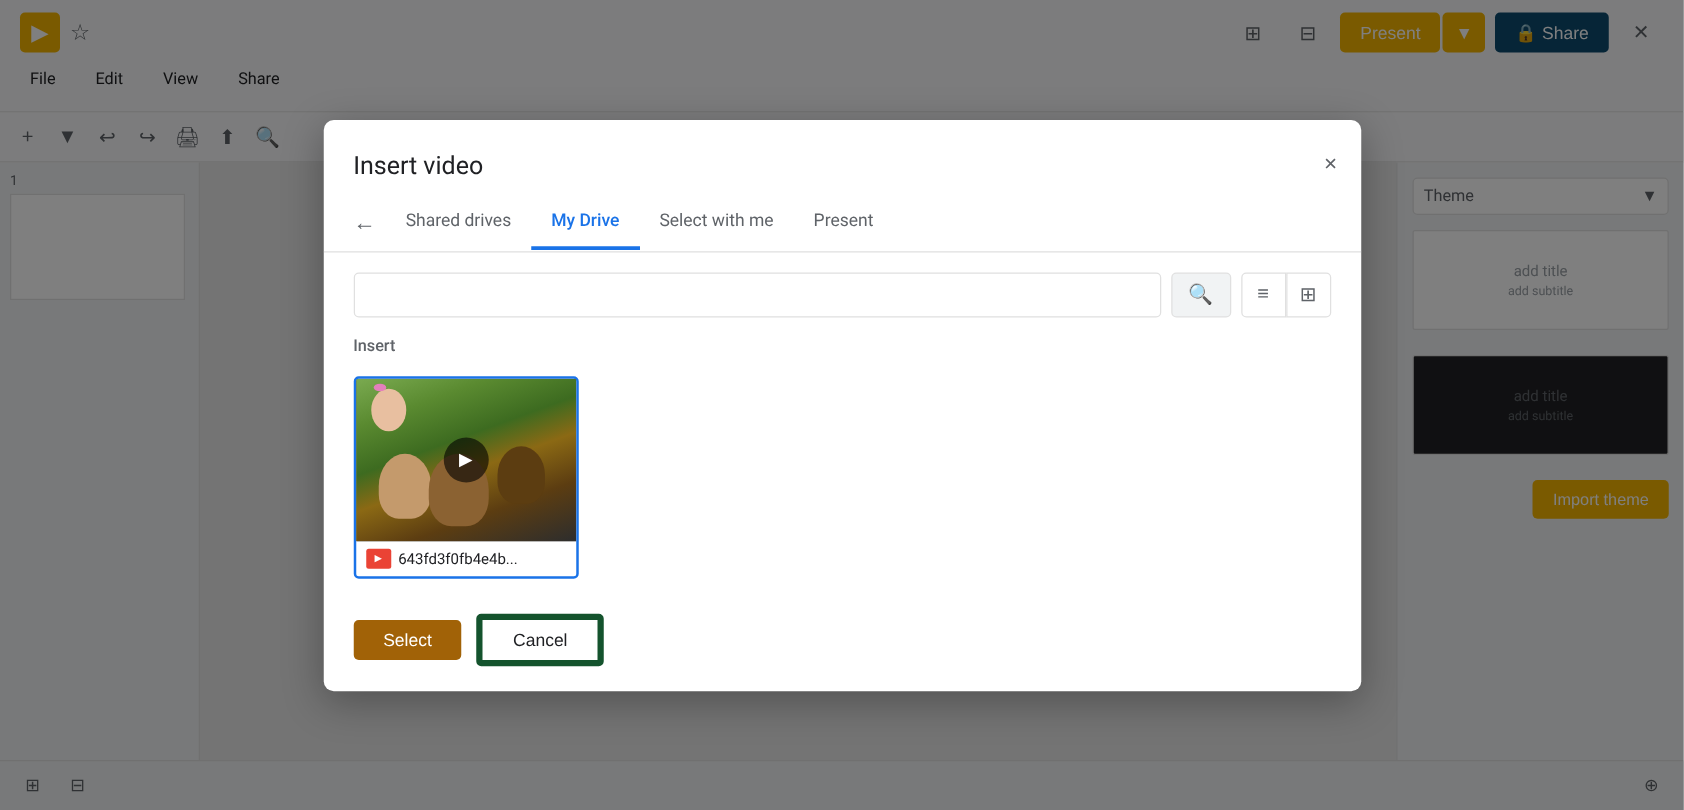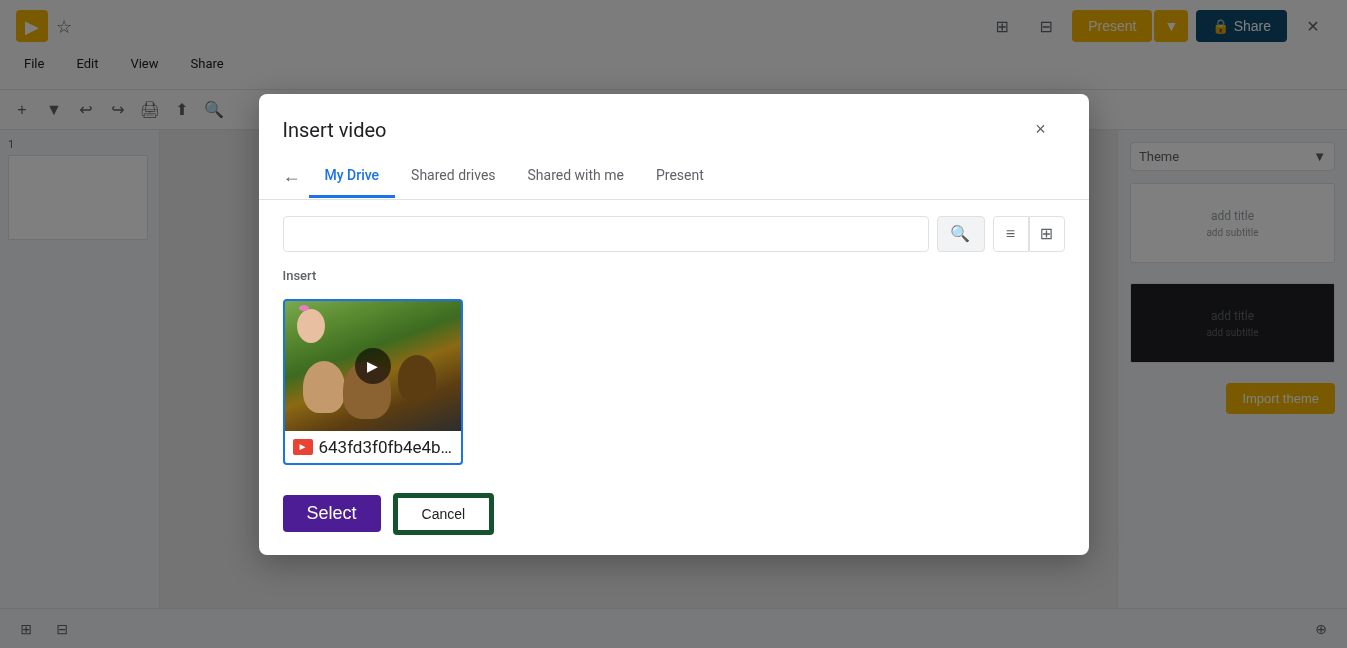--- a/index.html
+++ b/index.html
@@ -268,21 +268,21 @@
       box-shadow: 0 8px 32px rgba(0,0,0,0.3);
       display: flex;
       flex-direction: column;
       overflow: hidden;
     }
 
     .dialog-header {
       display: flex;
       align-items: center;
       justify-content: space-between;
-      padding: 20px 32px 0 24px;
+      padding: 20px 8px 0 24px;
     }
 
     .dialog-title {
       font-size: 20px;
       font-weight: 400;
       color: #202124;
     }
 
     .dialog-close-btn {
       width: 32px;
@@ -475,41 +475,41 @@
       border-radius: 2px;
       display: flex;
       align-items: center;
       justify-content: center;
       font-size: 8px;
       color: white;
       flex-shrink: 0;
     }
 
     .file-name {
-      font-size: 17px;
+      font-size: 12px;
       color: #202124;
       overflow: hidden;
       text-overflow: ellipsis;
       white-space: nowrap;
     }
 
     .dialog-footer {
       display: flex;
       align-items: center;
       padding: 12px 24px 20px 24px;
       gap: 12px;
     }
 
     .select-btn {
-      background: #4c1d95;
+      background: #a16207;
       color: white;
       border: none;
       padding: 8px 24px;
       border-radius: 4px;
-      font-size: 18px;
+      font-size: 14px;
       cursor: pointer;
       font-weight: 500;
     }
 
     .cancel-btn {
       background: white;
       color: #202124;
       border: 5px solid #14532d;
       padding: 8px 24px;
       border-radius: 4px;
@@ -614,28 +614,28 @@
 
   <div class="dialog">
 
     <div class="dialog-header">
       <h2 class="dialog-title">Insert video</h2>
       <button class="dialog-close-btn">×</button>
     </div>
 
     <div class="dialog-tabs">
       <button class="tab-back-btn">←</button>
+      <div class="dialog-tab">
+        <span>Shared drives</span>
+      </div>
       <div class="dialog-tab active">
         <span>My Drive</span>
       </div>
       <div class="dialog-tab">
-        <span>Shared drives</span>
-      </div>
-      <div class="dialog-tab">
-        <span>Shared with me</span>
+        <span>Select with me</span>
       </div>
       <div class="dialog-tab">
         <span>Present</span>
       </div>
     </div>
 
     <div class="dialog-body">
 
       <div class="search-row">
         <div class="search-input-wrap">

